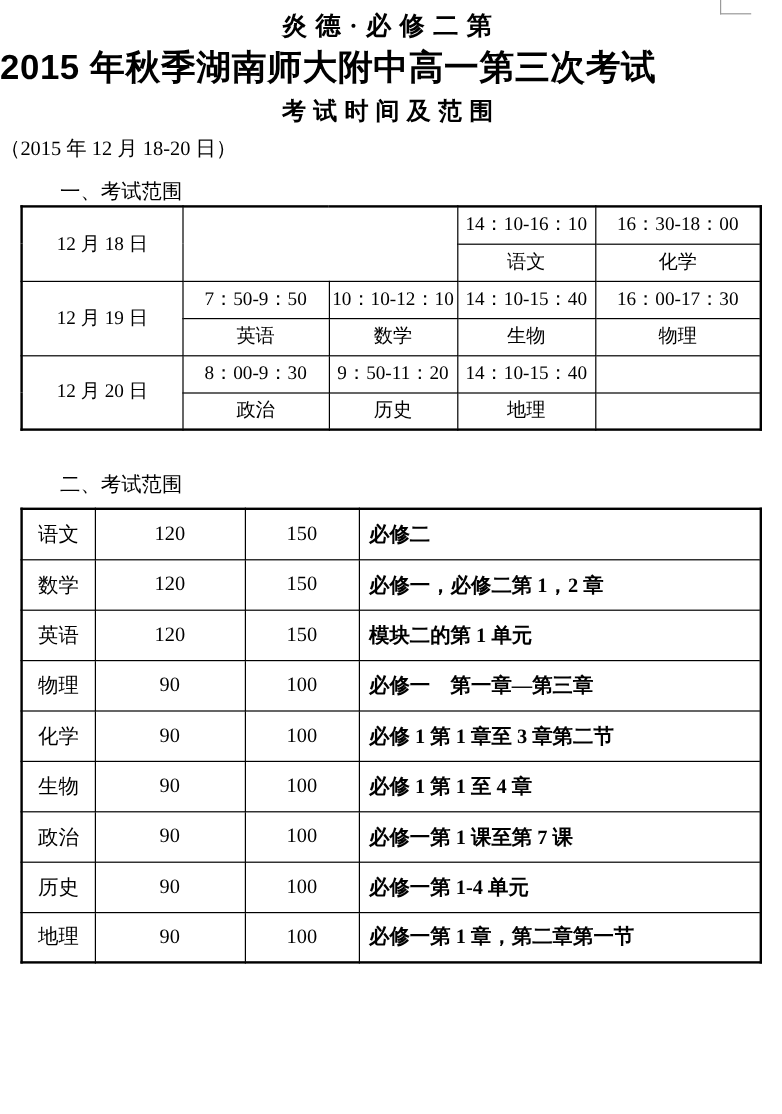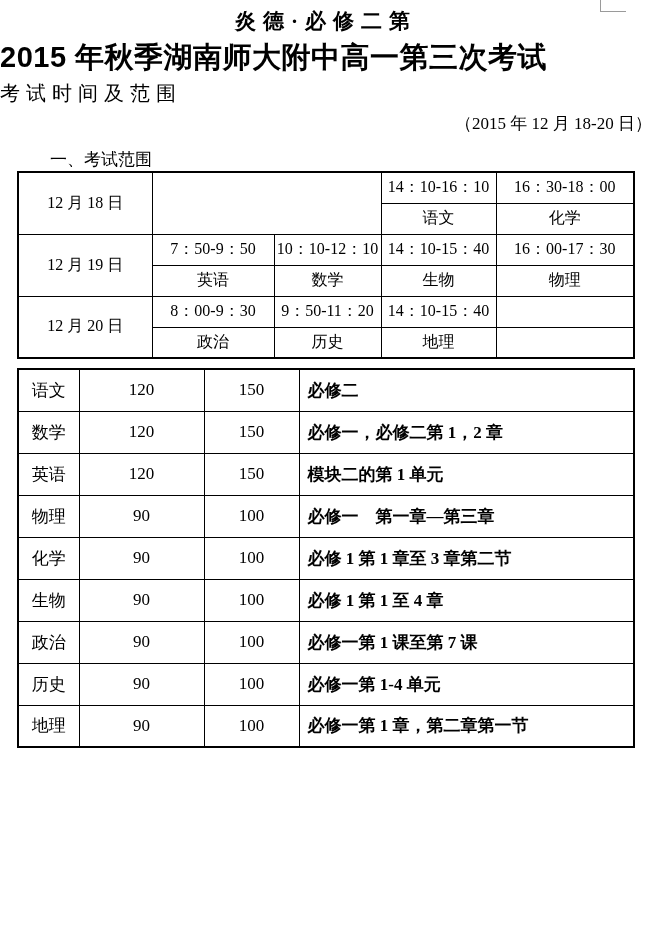--- a/index.html
+++ b/index.html
@@ -16,25 +16,25 @@
   .brand{
     padding-top:9px;margin:0;text-align:center;
     font-size:21px;line-height:25px;font-weight:600;letter-spacing:7px;
   }
   .main-title{
     margin:7px 0 0 0;text-align:left;
     font-family:"Liberation Sans","DejaVu Sans",sans-serif;
     font-size:29px;line-height:33px;font-weight:bold;letter-spacing:0.5px;
   }
   .subtitle{
-    margin:7px 0 0 0;
-    font-size:20px;line-height:24px;font-weight:normal;letter-spacing:6px;
+    margin:7px 0 0 0;text-align:center;
+    font-size:20px;line-height:24px;font-weight:bold;letter-spacing:6px;
   }
   .date-range{
-    margin-top:8px;text-align:right;
+    margin-top:8px;text-align:left;
     font-size:17px;line-height:22px;
   }
   .sec-heading{
     font-family:"Liberation Sans","DejaVu Sans",sans-serif;
     font-size:17px;line-height:21px;margin-left:50px;
   }
   .sec-heading.first{margin-top:14px;}
   .sec-heading.second{margin-top:34px;}
   table{
     border-collapse:collapse;margin-left:17px;
@@ -120,20 +120,21 @@
       </tr>
       <tr>
         <td>政治</td>
         <td>历史</td>
         <td>地理</td>
         <td></td>
       </tr>
     </tbody>
   </table>
 
+  <div class="sec-heading second">二、考试范围</div>
 
   <table class="scope">
     <colgroup>
       <col style="width:61px">
         <col style="width:125px">
         <col style="width:95px">
         <col style="width:335px">
     </colgroup>
     <tbody>
       <tr class="data">

